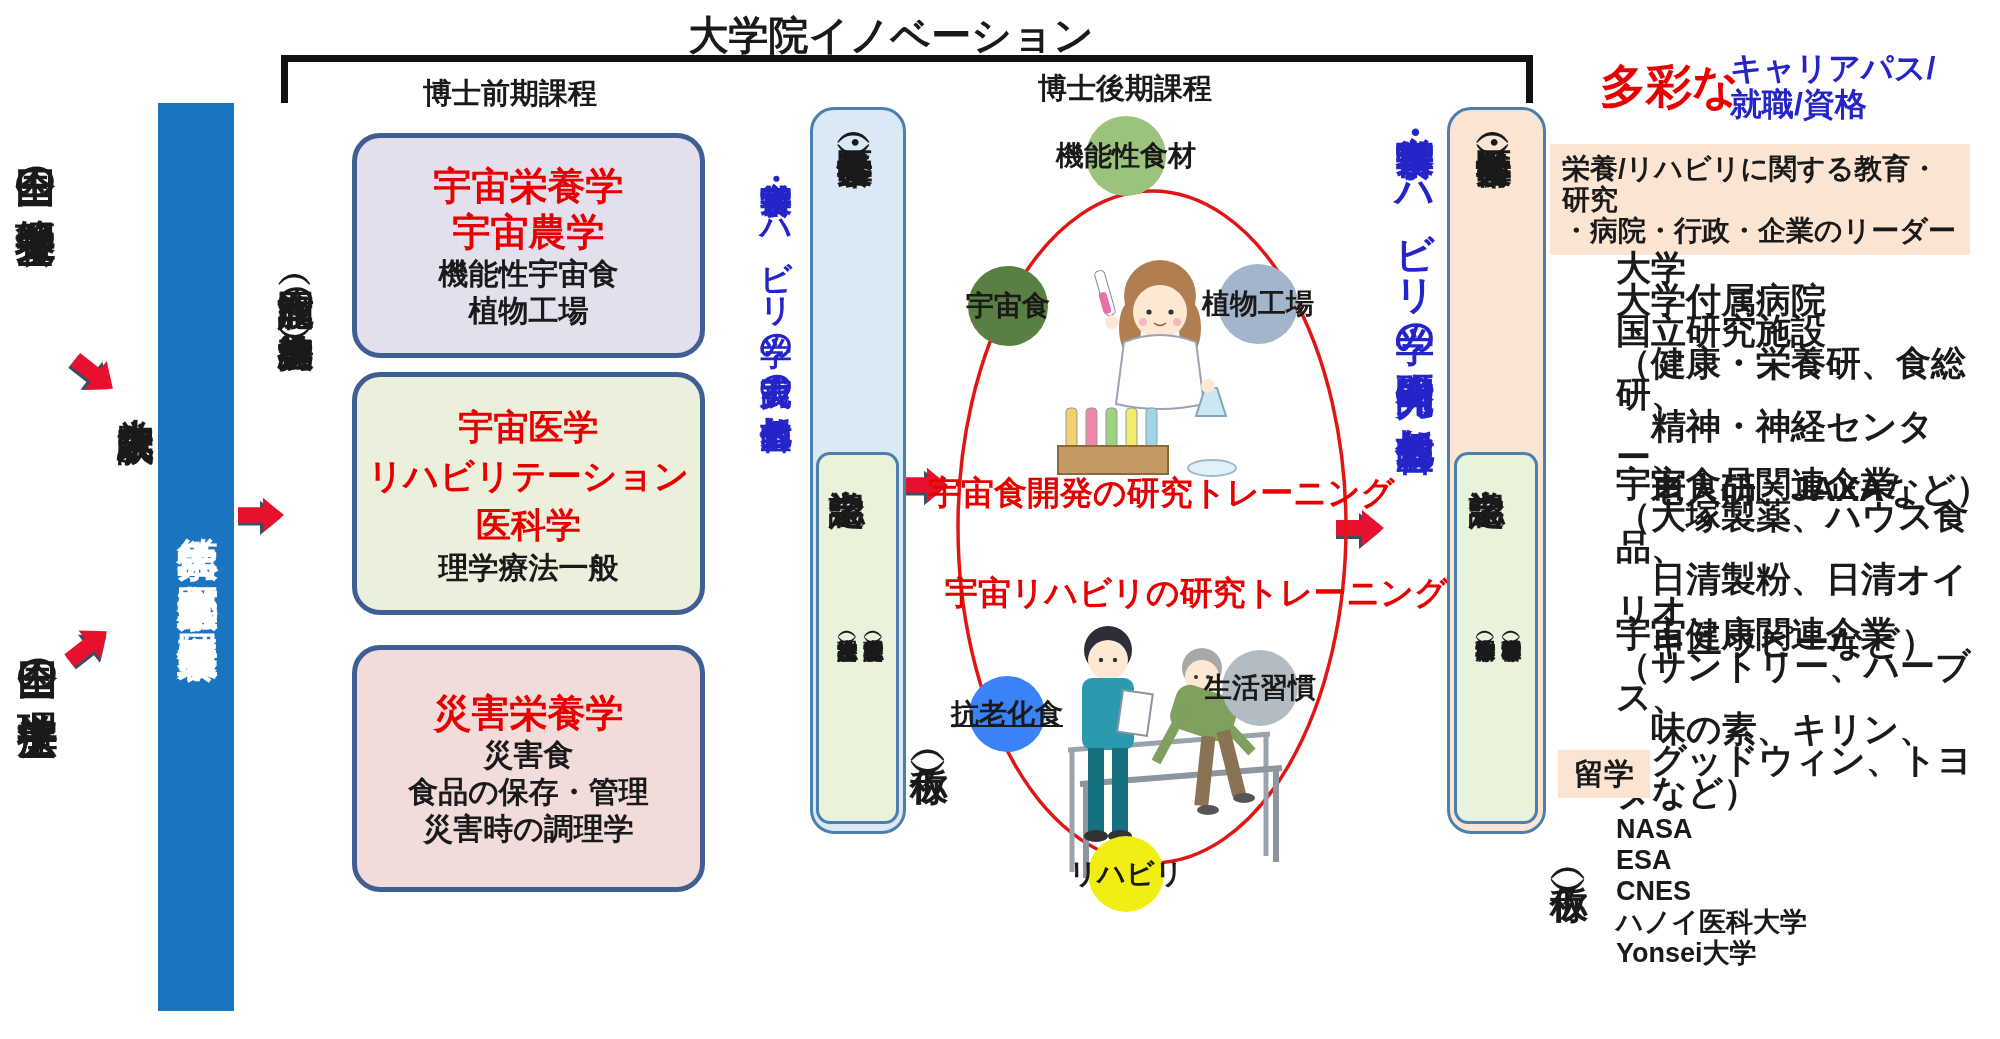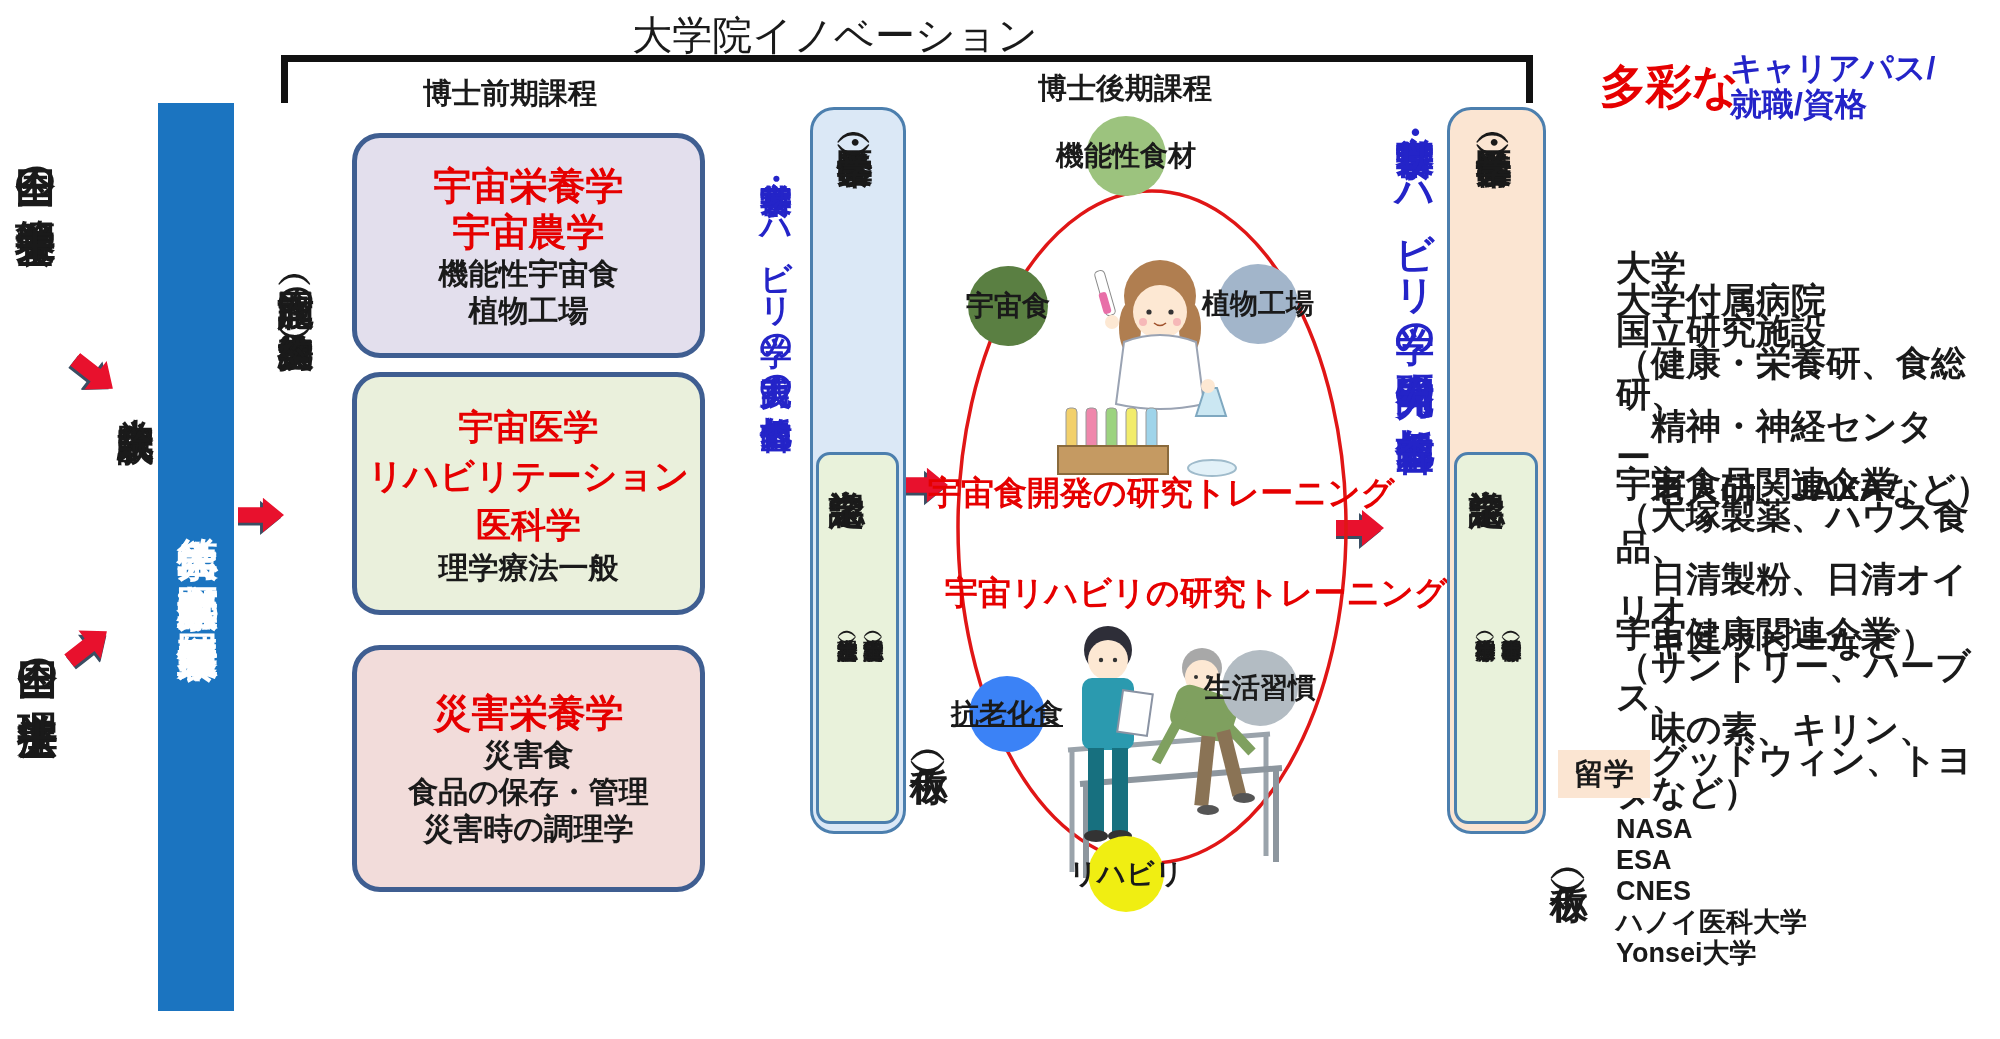--- a/index.html
+++ b/index.html
@@ -2,21 +2,21 @@
 <html><head>
 <meta charset="utf-8">
 <style>
   html,body{margin:0;padding:0;background:#fff;}
   #stage{position:relative;width:2000px;height:1039px;background:#fff;overflow:hidden;
          font-family:"Liberation Sans",sans-serif;color:#1a1a1a;}
   .abs{position:absolute;}
   .v{writing-mode:vertical-rl;text-orientation:mixed;line-height:1.05;}
   .pre{white-space:pre-line;}
   
-  #title{left:600px;top:8px;width:470px;text-align:center;font-size:40px;font-weight:400;}
+  #title{left:624px;top:8px;width:470px;text-align:right;font-size:40px;font-weight:700;}
   .bracket{background:#111;}
   .stage-label{font-size:29px;font-weight:600;text-align:center;}
   
   .leftcol{font-size:40px;font-weight:600;letter-spacing:2px;}
   
   #unibar{left:158px;top:103px;width:76px;height:908px;background:#1B74C0;}
   #unibar-text{left:176px;top:103px;height:908px;text-align:center;font-size:41px;font-weight:700;
                color:#fff;letter-spacing:1px;}
   #collab{left:277px;top:264px;font-size:36px;font-weight:600;}
   
@@ -203,20 +203,22 @@
   <div class="abs v degree-text" style="left:1475px;top:122px">博士（栄養学・医学）</div>
   <div class="abs cert-box" style="left: 1454px; top: 452px; width: 78px; height: 366px; background-color: rgb(233, 242, 219);"></div>
   <div class="abs v cert-title" style="left:1468px;top:462px">学会認定</div>
   <div class="abs v cert-names" style="left:1453px;top:624px;width:79px;padding-right:7px;box-sizing:border-box">（宇宙専門管理栄養士）
 （宇宙専門理学療法士）</div>
   <div class="abs v kasho" style="left:1548px;top:856px">（仮称）</div>
 
   <div id="career-head" class="abs pre">キャリアパス/
 就職/資格</div>
   <div id="tasai" class="abs">多彩な</div>
+  <div id="leader" class="abs pre peachbox">栄養/リハビリに関する教育・研究
+・病院・行政・企業のリーダー</div>
   <div class="abs pre career-list" style="left:1616px;top:252px">大学
 大学付属病院
 国立研究施設
 （健康・栄養研、食総研、
 　精神・神経センター、
 　老人研、JAXAなど）</div>
   <div class="abs pre career-list" style="left:1616px;top:468px">宇宙食品関連企業
 （大塚製薬、ハウス食品、
 　日清製粉、日清オイリオ、
 　キユウピーなど）</div>

